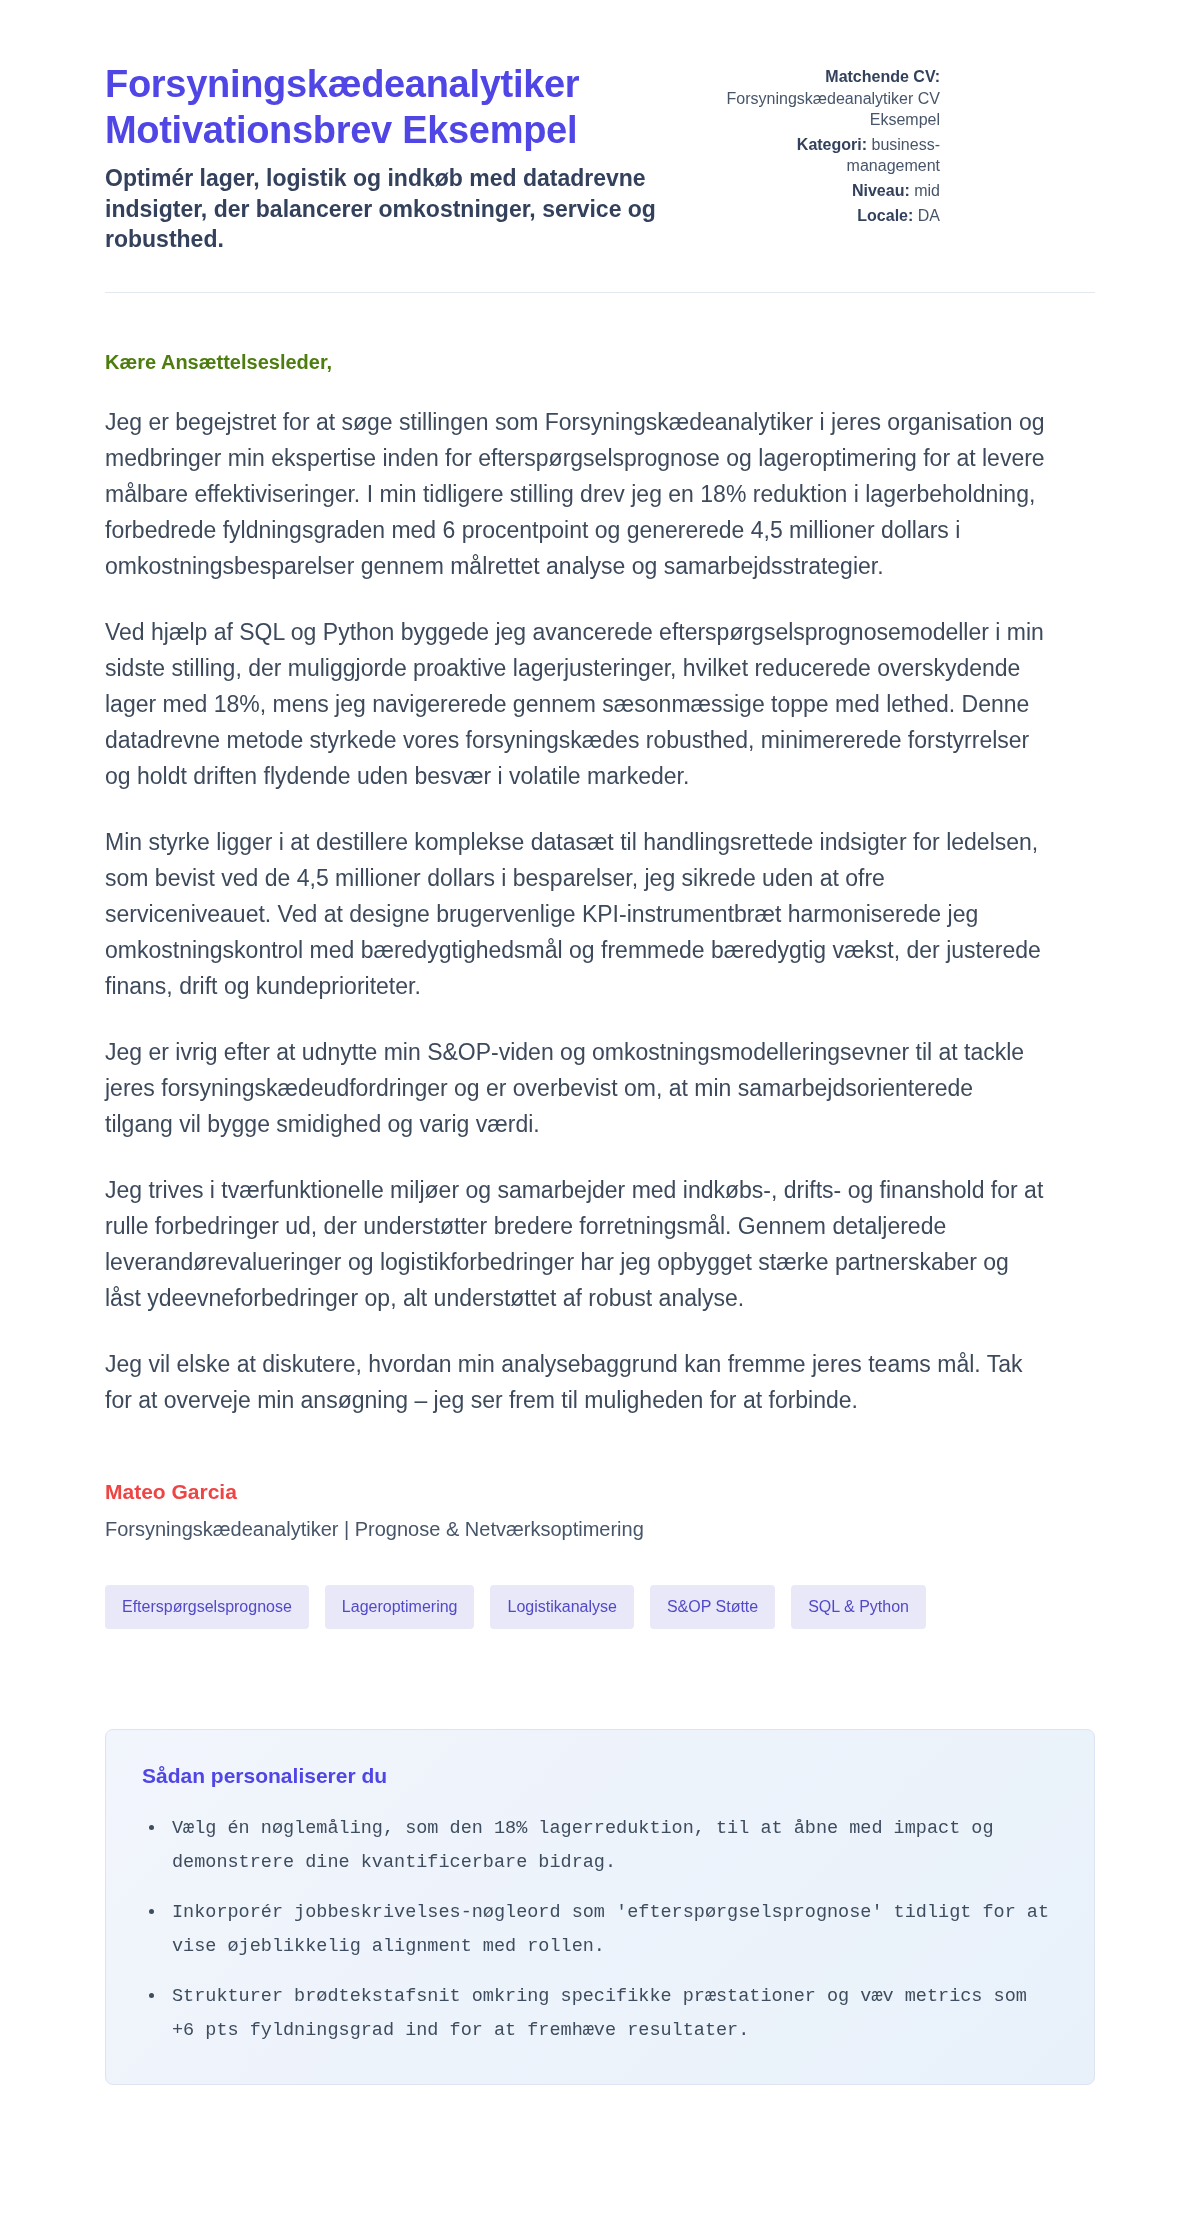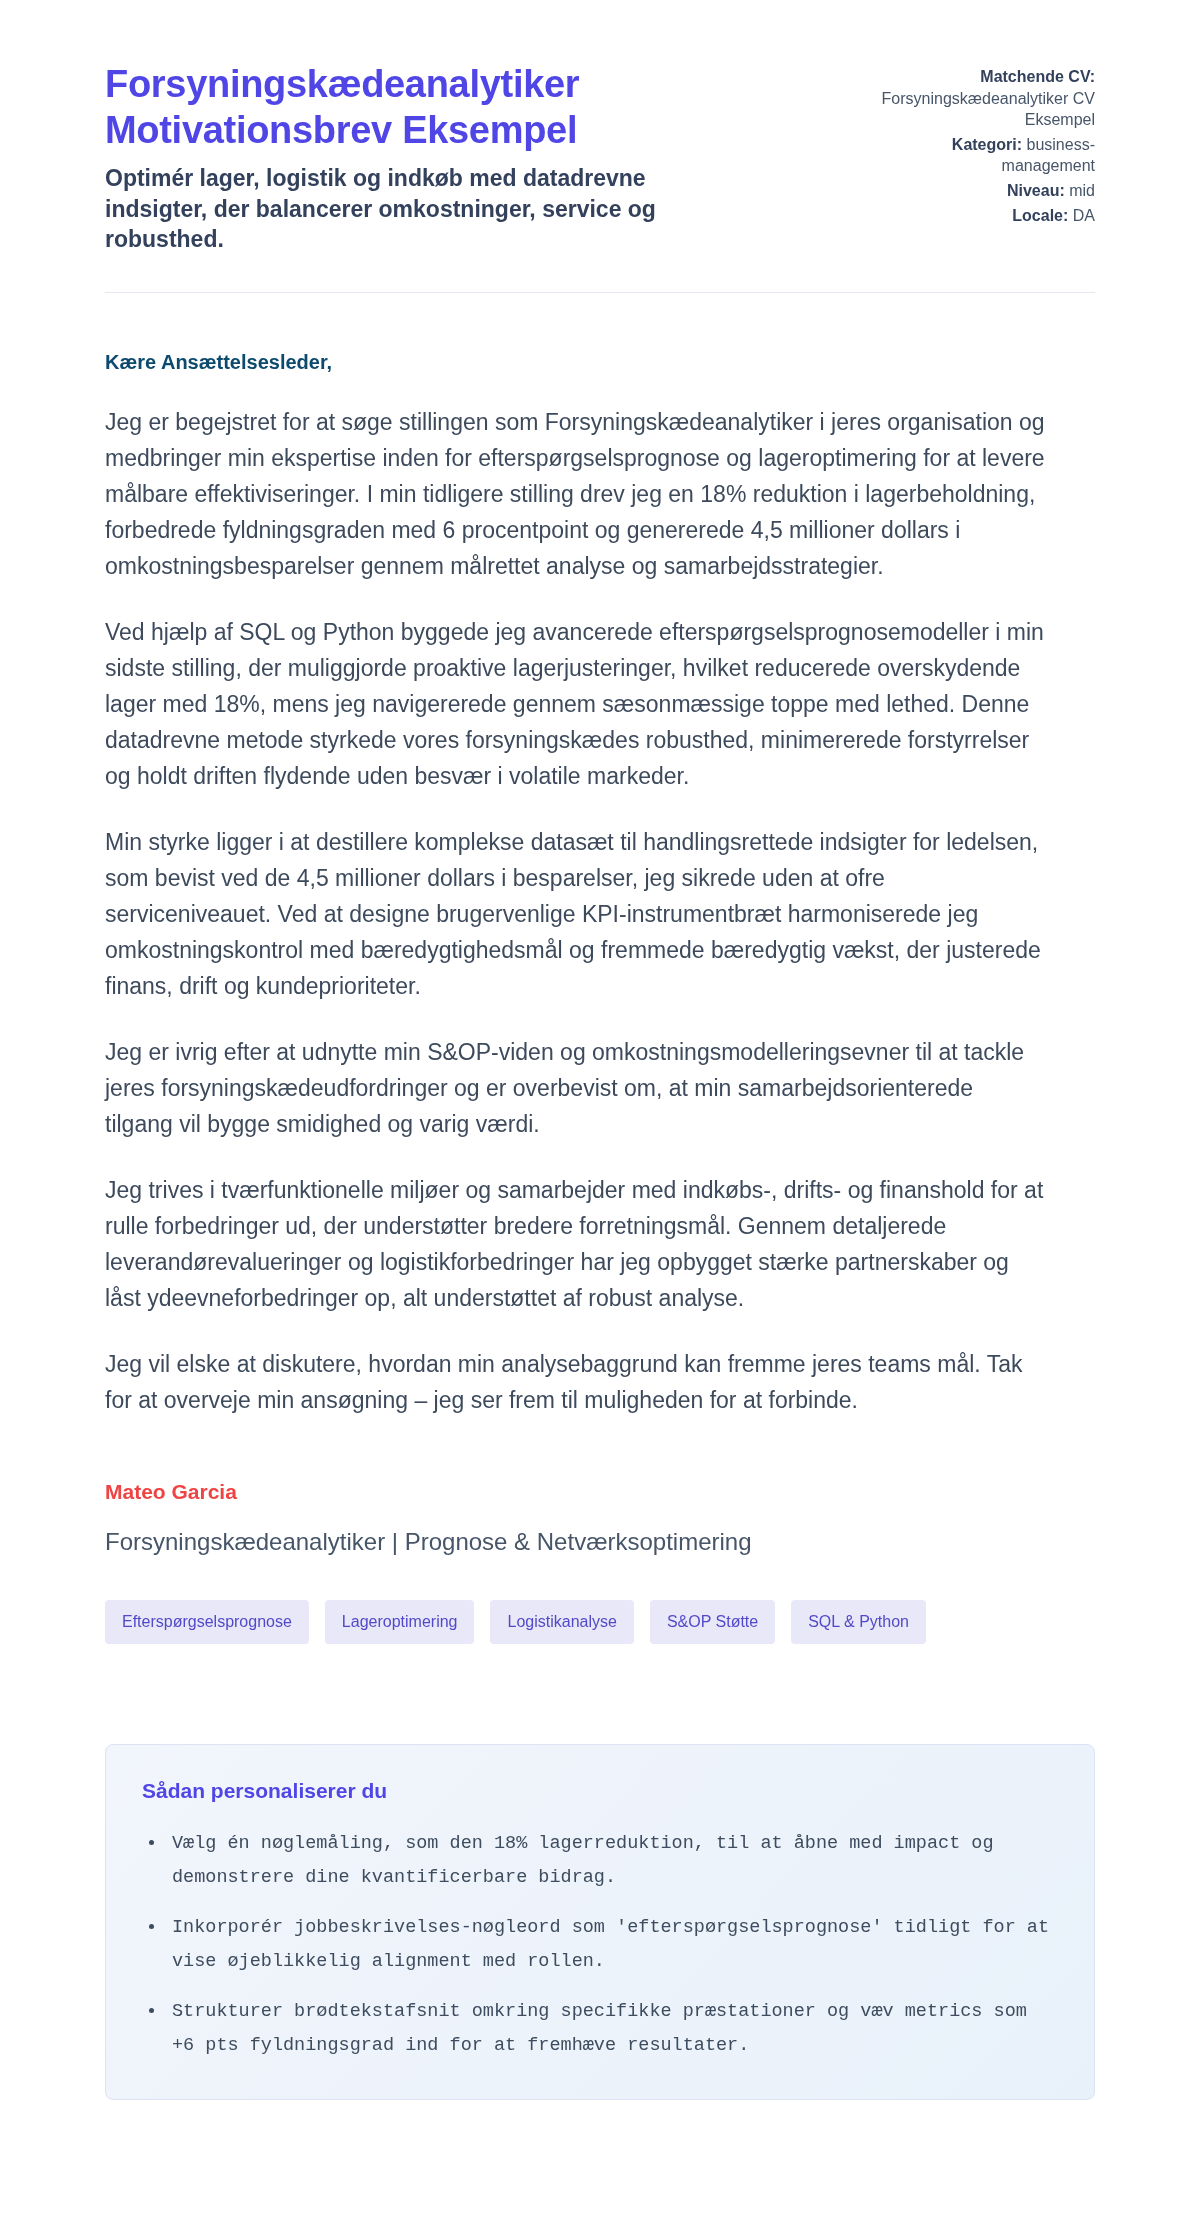--- a/index.html
+++ b/index.html
@@ -11,21 +11,21 @@
     -webkit-font-smoothing: antialiased;
   }
   .page {
     width: 990px;
     margin: 0 auto;
     padding-top: 62px;
     padding-bottom: 66px;
   }
 
   
-  .header { display: flex; justify-content: space-between; align-items: flex-start; }
+  .header { display: flex; justify-content: flex-start; align-items: flex-start; }
   .header-left { max-width: 600px; }
   .page-title {
     color: #4f46e5;
     font-size: 38px;
     font-weight: 700;
     line-height: 1.2;
     letter-spacing: -0.3px;
   }
   .page-subtitle {
     margin-top: 10px;
@@ -47,41 +47,41 @@
 
   .divider {
     border: none;
     border-top: 1px solid #e3e7ee;
     margin-top: 38px;
   }
 
   
   .letter { margin-top: 58px; }
   .greeting {
-    color: #0c4a6e;
+    color: #4d7c0f;
     font-size: 20px;
     font-weight: 700;
   }
   .letter p.body-para {
     margin-top: 30px;
     font-size: 23px;
     line-height: 36px;
     color: #3d4a5c;
     max-width: 940px;
   }
 
   .signature { margin-top: 62px; }
   .signature-name {
     font-size: 21px;
     font-weight: 700;
     color: #ef4444;
   }
   .signature-role {
-    margin-top: 24px;
-    font-size: 24px;
+    margin-top: 14px;
+    font-size: 20px;
     color: #475569;
   }
 
   
   .tags { margin-top: 44px; display: flex; flex-wrap: wrap; gap: 16px; }
   .tag {
     background: #e9e8f8;
     color: #5249c8;
     font-size: 16px;
     padding: 13px 17px;

